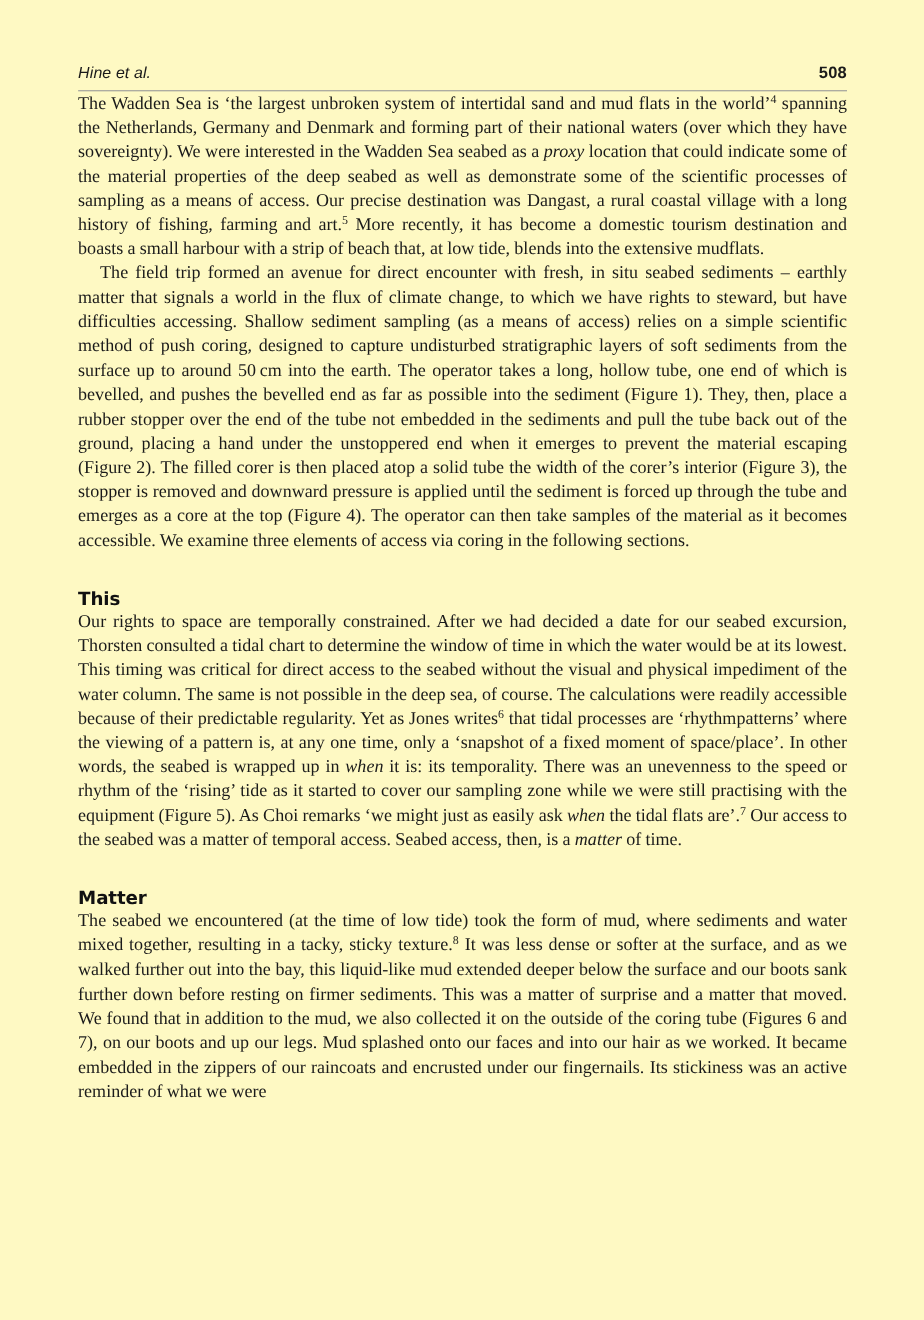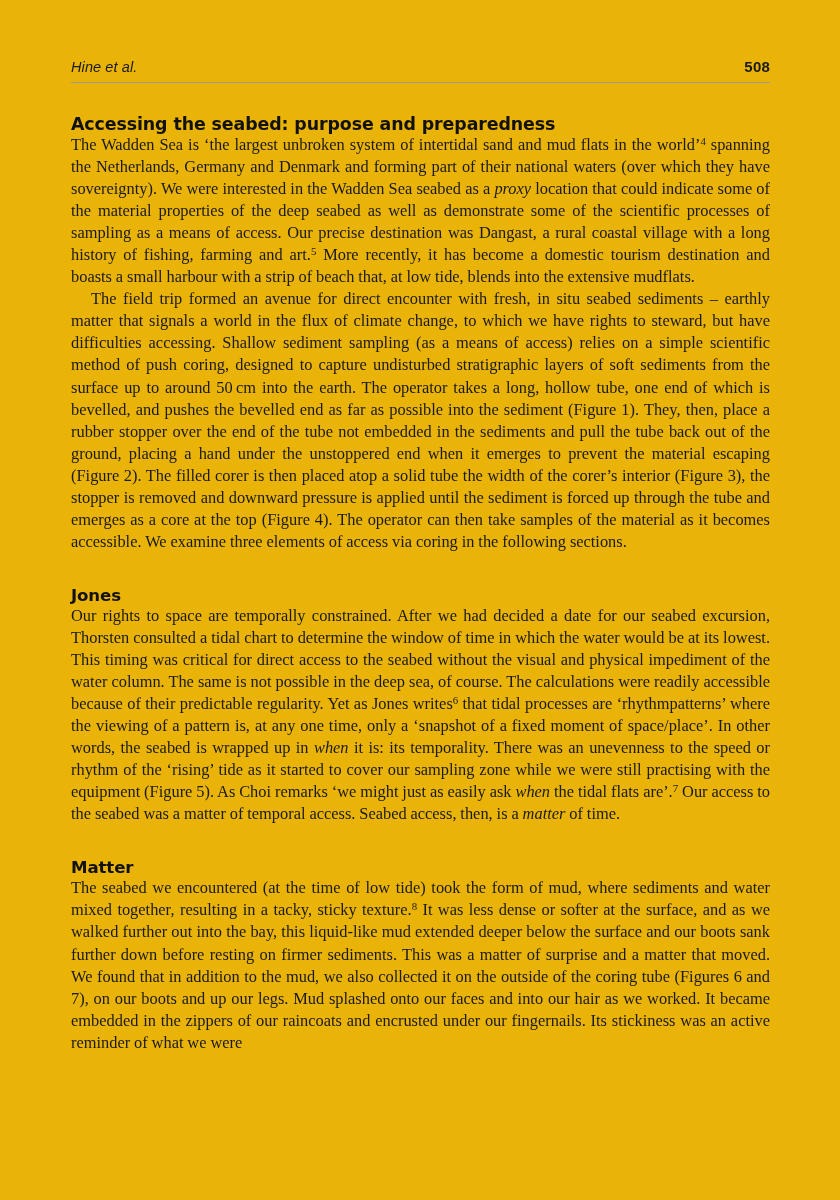--- a/index.html
+++ b/index.html
@@ -12,21 +12,21 @@
     height: 1200px;
     overflow: hidden;
     font-family: "Liberation Serif", "DejaVu Serif", serif;
     color: #1a1a1a;
   }
 
   .page {
     position: relative;
     width: 840px;
     height: 1200px;
-    background: #eab308;
+    background: #fef9c3;
     box-sizing: border-box;
   }
 
   .content {
     position: absolute;
     left: 71px;
     top: 0;
     width: 699px;
   }
 
@@ -105,23 +105,22 @@
 
 <div class="page">
   <div class="content">
 
     <div class="running-head">
       <span class="running-head-title">Hine et al.</span>
       <span class="running-head-page">508</span>
     </div>
 
     <div id="sections-root">
-        <h1 class="section-title">Accessing the seabed: purpose and preparedness</h1>
         <p class="body after-heading"><span>The Wadden Sea is ‘the largest unbroken system of intertidal sand and mud flats in the world’</span><sup>4</sup><span> spanning the Netherlands, Germany and Denmark and forming part of their national waters (over which they have sovereignty). We were interested in the Wadden Sea seabed as a </span><em class="it">proxy</em><span> location that could indicate some of the material properties of the deep seabed as well as demonstrate some of the scientific processes of sampling as a means of access. Our precise destination was Dangast, a rural coastal village with a long history of fishing, farming and art.</span><sup>5</sup><span> More recently, it has become a domestic tourism destination and boasts a small harbour with a strip of beach that, at low tide, blends into the extensive mudflats.</span></p>
         <p class="body indent"><span>The field trip formed an avenue for direct encounter with fresh, in situ seabed sediments – earthly matter that signals a world in the flux of climate change, to which we have rights to steward, but have difficulties accessing. Shallow sediment sampling (as a means of access) relies on a simple scientific method of push coring, designed to capture undisturbed stratigraphic layers of soft sediments from the surface up to around 50 cm into the earth. The operator takes a long, hollow tube, one end of which is bevelled, and pushes the bevelled end as far as possible into the sediment (Figure 1). They, then, place a rubber stopper over the end of the tube not embedded in the sediments and pull the tube back out of the ground, placing a hand under the unstoppered end when it emerges to prevent the material escaping (Figure 2). The filled corer is then placed atop a solid tube the width of the corer’s interior (Figure 3), the stopper is removed and downward pressure is applied until the sediment is forced up through the tube and emerges as a core at the top (Figure 4). The operator can then take samples of the material as it becomes accessible. We examine three elements of access via coring in the following sections.</span></p>
-        <h2 class="section-title">Jones</h2>
+        <h2 class="section-title">This</h2>
         <p class="body after-heading"><span>Our rights to space are temporally constrained. After we had decided a date for our seabed excursion, Thorsten consulted a tidal chart to determine the window of time in which the water would be at its lowest. This timing was critical for direct access to the seabed without the visual and physical impediment of the water column. The same is not possible in the deep sea, of course. The calculations were readily accessible because of their predictable regularity. Yet as Jones writes</span><sup>6</sup><span> that tidal processes are ‘rhythmpatterns’ where the viewing of a pattern is, at any one time, only a ‘snapshot of a fixed moment of space/place’. In other words, the seabed is wrapped up in </span><em class="it">when</em><span> it is: its temporality. There was an unevenness to the speed or rhythm of the ‘rising’ tide as it started to cover our sampling zone while we were still practising with the equipment (Figure 5). As Choi remarks ‘we might just as easily ask </span><em class="it">when</em><span> the tidal flats are’.</span><sup>7</sup><span> Our access to the seabed was a matter of temporal access. Seabed access, then, is a </span><em class="it">matter</em><span> of time.</span></p>
         <h2 class="section-title">Matter</h2>
         <p class="body after-heading"><span>The seabed we encountered (at the time of low tide) took the form of mud, where sediments and water mixed together, resulting in a tacky, sticky texture.</span><sup>8</sup><span> It was less dense or softer at the surface, and as we walked further out into the bay, this liquid-like mud extended deeper below the surface and our boots sank further down before resting on firmer sediments. This was a matter of surprise and a matter that moved. We found that in addition to the mud, we also collected it on the outside of the coring tube (Figures 6 and 7), on our boots and up our legs. Mud splashed onto our faces and into our hair as we worked. It became embedded in the zippers of our raincoats and encrusted under our fingernails. Its stickiness was an active reminder of what we were</span></p>
       </div>
 
   </div>
 </div>
 
 </body></html>

